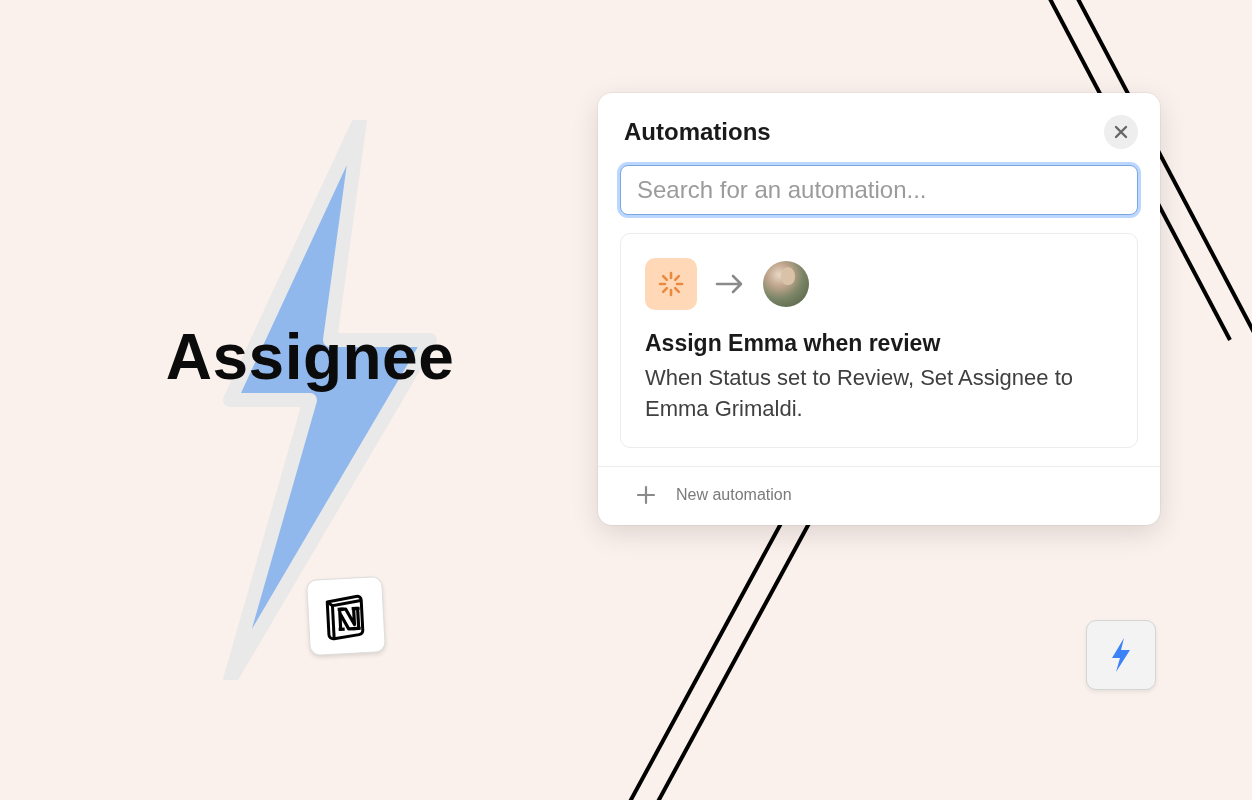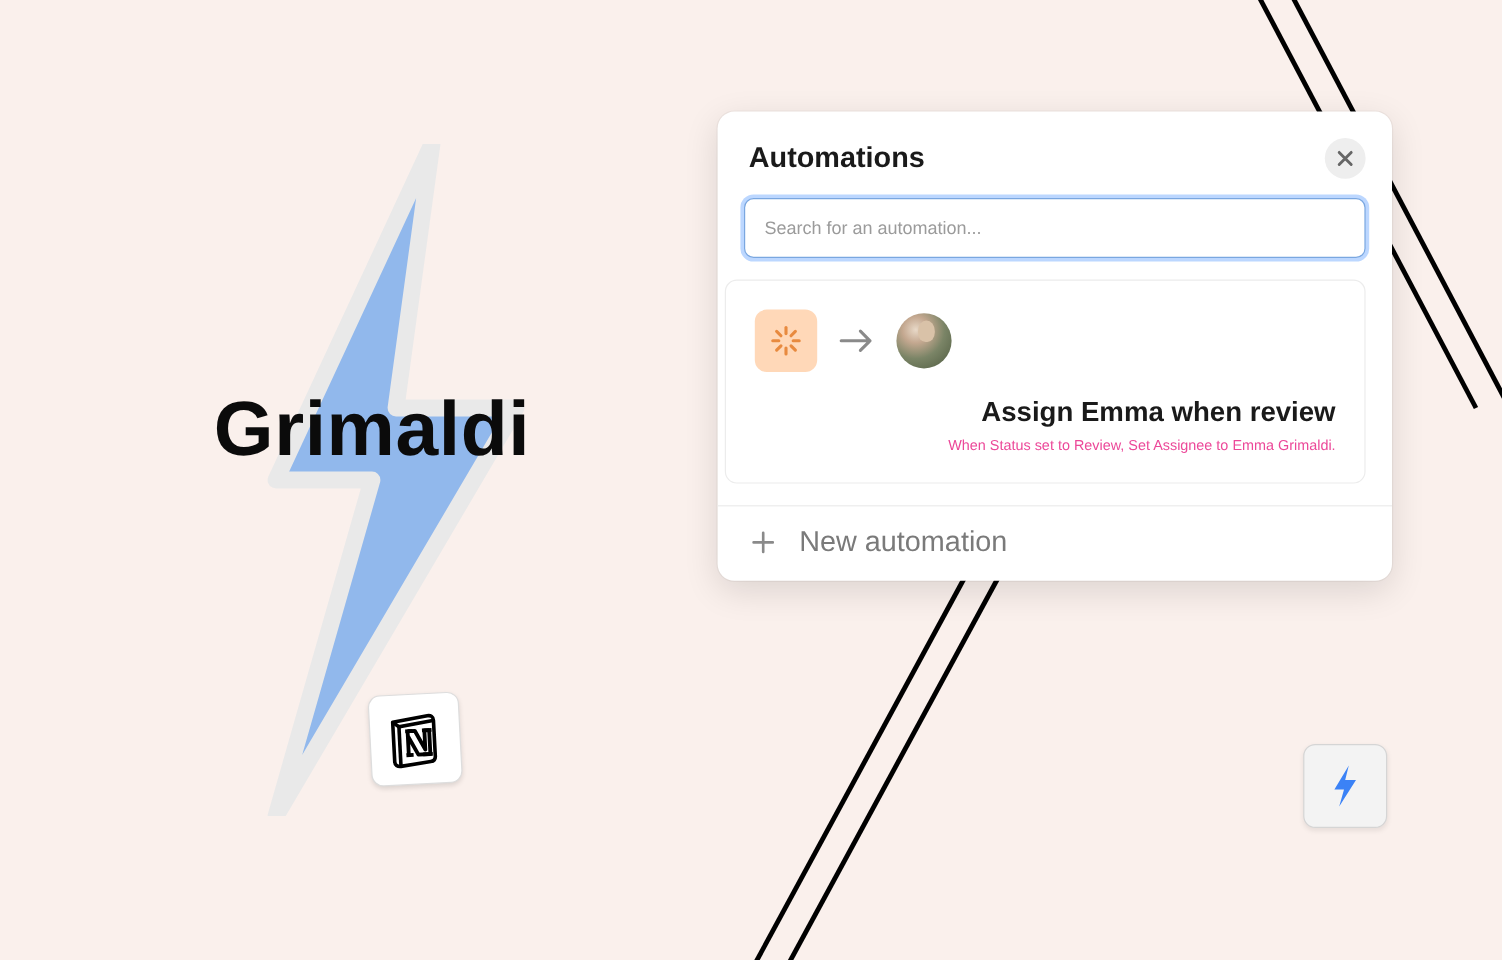--- a/index.html
+++ b/index.html
@@ -92,34 +92,33 @@
   }
   .close-btn svg { width: 16px; height: 16px; }
 
   .search-wrap { padding: 0 22px 18px 22px; }
   .search-input {
     width: 100%;
     height: 50px;
     border: 1px solid #d8d8d8;
     border-radius: 8px;
     padding: 0 16px;
-    font-size: 15px;
+    font-size: 24px;
     color: #333;
     outline: none;
     box-shadow: 0 0 0 3px #bcd7ff;
     border-color: #7aa7e0;
   }
   .search-input::placeholder { color: #9b9b9b; }
 
   .card {
-    margin: 0 22px 18px 6px;
+    margin: 0 22px 18px 22px;
     border: 1px solid #ececec;
     border-radius: 10px;
     padding: 24px 24px 22px 24px;
-    text-align: right;
   }
   .card-icons {
     display: flex;
     align-items: center;
     gap: 18px;
     margin-bottom: 20px;
   }
   .trigger-icon {
     width: 52px;
     height: 52px;
@@ -146,38 +145,38 @@
     background:#d9c2a8;
     border-radius:50% 50% 45% 45%;
   }
   .card-title {
     font-size: 23px;
     font-weight: 600;
     color: #1a1a1a;
     margin-bottom: 6px;
   }
   .card-desc {
-    font-size: 12px;
-    color: #ec4899;
+    font-size: 22px;
+    color: #404040;
     line-height: 1.4;
   }
 
   .divider {
     height: 1px;
     background: #ececec;
     margin: 0 0 6px 0;
   }
 
   .footer-row {
     display: flex;
     align-items: center;
     gap: 18px;
-    padding: 10px 26px;
+    padding: 10px 36px;
     color: #7a7a7a;
-    font-size: 24px;
+    font-size: 16px;
     cursor: pointer;
   }
   .footer-row .ficon {
     width: 24px;
     height: 24px;
     display: flex;
     align-items: center;
     justify-content: center;
     color: #8a8a8a;
   }
@@ -207,21 +206,21 @@
   <line x1="1068" y1="-20" x2="1258" y2="340" stroke="#000" stroke-width="4"></line>
   <line x1="620" y1="820" x2="810" y2="470" stroke="#000" stroke-width="4"></line>
   <line x1="648" y1="820" x2="838" y2="470" stroke="#000" stroke-width="4"></line>
 </svg>
 
 <svg class="big-bolt" viewBox="0 0 290 560">
   <path d="M190 0 L60 280 L140 280 L60 560 L260 220 L160 220 Z" fill="#91b8ec" stroke="#e9e9e9" stroke-width="14" stroke-linejoin="round"></path>
 </svg>
 
 <div class="headline">
-  <div>Grimaldi</div>
+  <div>Assignee</div>
 </div>
 
 <div class="notion-logo">
   <svg width="50" height="50" viewBox="0 0 50 50">
     <path d="M7 10 L36 6 C39 5.6 41 7 41 10 L41 40 C41 42.5 39.5 44 37 44.3 L12 47 C9 47.3 7 45.5 7 43 Z" fill="#fff" stroke="#000" stroke-width="3" stroke-linejoin="round"></path>
     <path d="M7 10 L12 14 L40.5 10.2" fill="none" stroke="#000" stroke-width="3"></path>
     <path d="M12 14 L12 47" fill="none" stroke="#000" stroke-width="3"></path>
     <g transform="translate(17,18)">
       <path d="M2 0 L2 20 M2 0 L8 0 L16 16 L16 0 L20 0 M16 20 L10 20 L2 4 M16 20 L20 20 L20 0" fill="none" stroke="#000" stroke-width="3.2" stroke-linejoin="round"></path>
       <path d="M0 0 L6 0 M14 0 L22 0 M0 20 L6 20 M14 20 L22 20" stroke="#000" stroke-width="3.2"></path>

